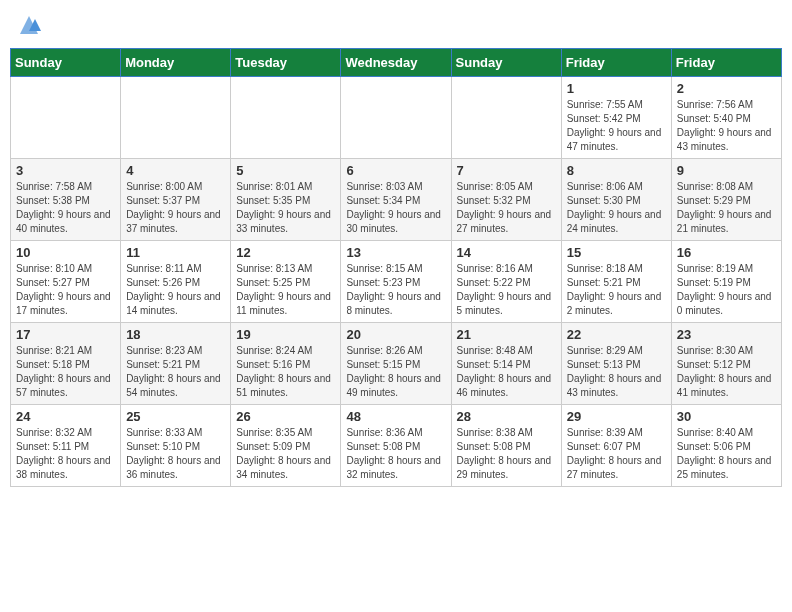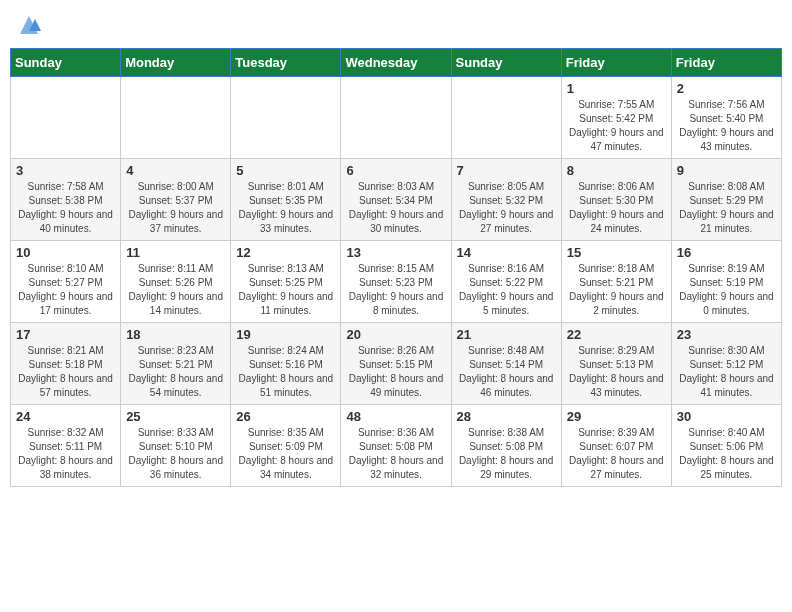--- a/index.html
+++ b/index.html
@@ -88,21 +88,20 @@
     .day-num {
       font-size: 13px;
       font-weight: bold;
       margin-bottom: 2px;
       display: block;
     }
     .day-info {
       font-size: 10px;
       color: #444;
       line-height: 1.4;
-      text-align: center;
     }
     .empty {
       background: #fff !important;
     }
   </style>
 </head>
 <body>
 
 <div class="header">
   <div class="logo">

